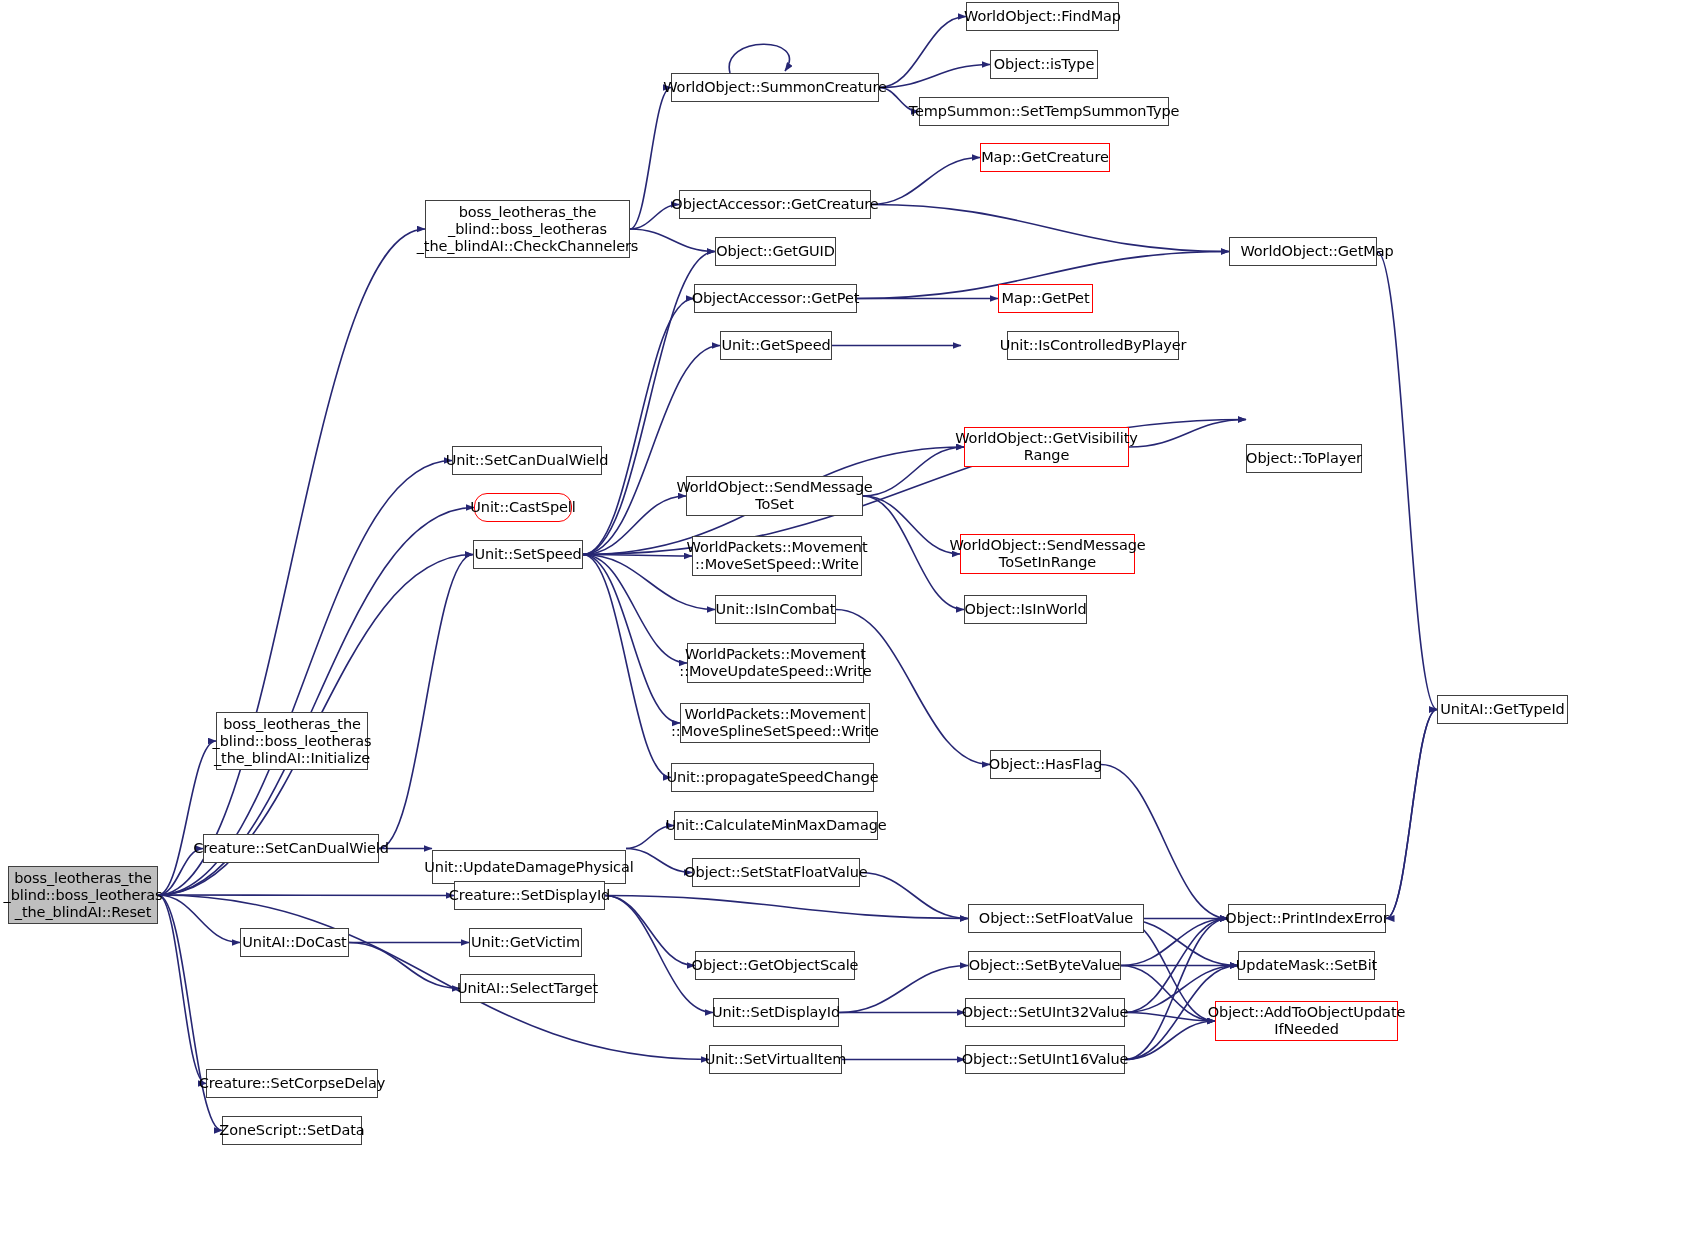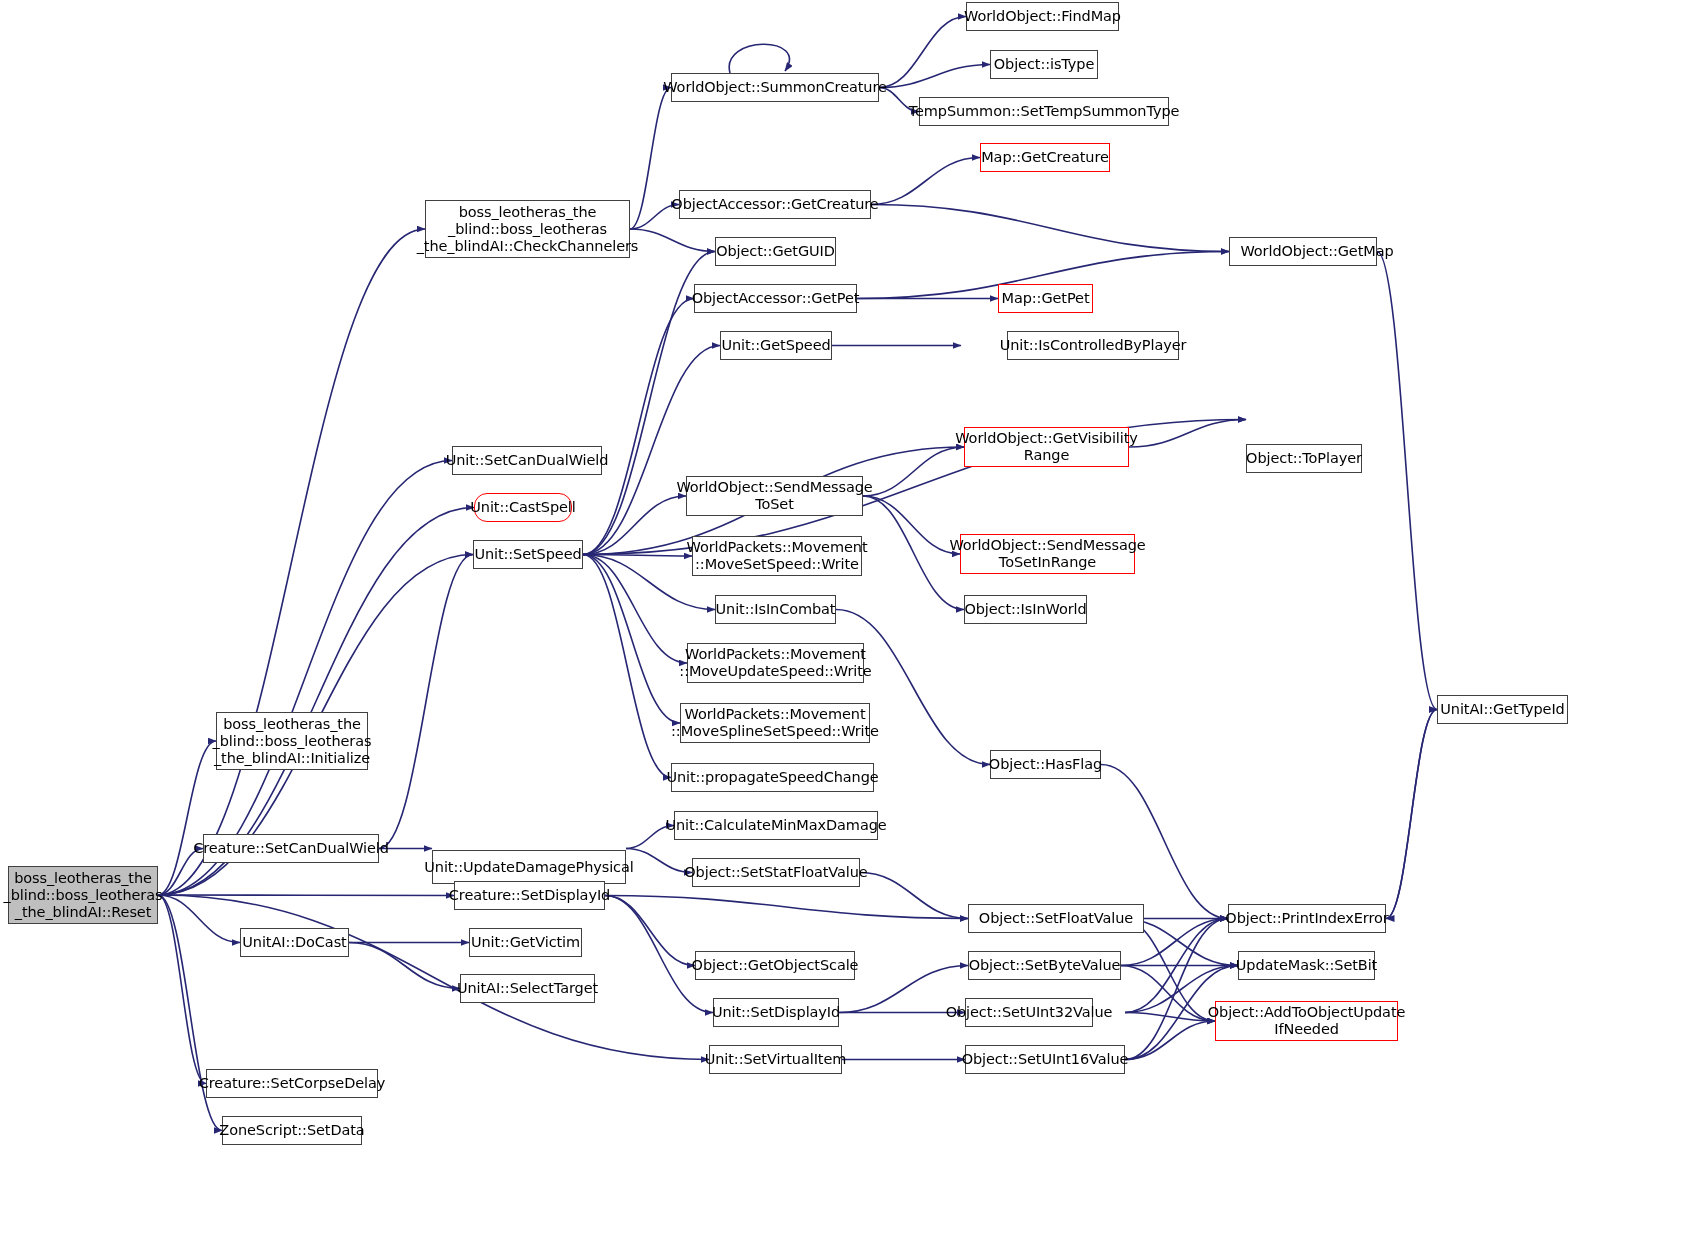--- a/index.html
+++ b/index.html
@@ -179,21 +179,21 @@
       <div class="node" style="left: 454px; top: 881px; width: 151px; height: 29px;">Creature::SetDisplayId</div>
       <div class="node" style="left: 968px; top: 904px; width: 176px; height: 29px;">Object::SetFloatValue</div>
       <div class="node" style="left: 1228px; top: 904px; width: 158px; height: 29px;">Object::PrintIndexError</div>
       <div class="node" style="left: 240px; top: 928px; width: 109px; height: 29px;">UnitAI::DoCast</div>
       <div class="node" style="left: 469px; top: 928px; width: 113px; height: 29px;">Unit::GetVictim</div>
       <div class="node" style="left: 695px; top: 951px; width: 160px; height: 29px;">Object::GetObjectScale</div>
       <div class="node" style="left: 968px; top: 951px; width: 153px; height: 29px;">Object::SetByteValue</div>
       <div class="node" style="left: 1238px; top: 951px; width: 137px; height: 29px;">UpdateMask::SetBit</div>
       <div class="node" style="left: 460px; top: 974px; width: 135px; height: 29px;">UnitAI::SelectTarget</div>
       <div class="node" style="left: 713px; top: 998px; width: 126px; height: 29px;">Unit::SetDisplayId</div>
-      <div class="node" style="left: 965px; top: 998px; width: 128px; height: 29px;">Object::SetUInt32Value</div>
+      <div class="node" style="left: 965px; top: 998px; width: 160px; height: 29px;">Object::SetUInt32Value</div>
       <div class="node red" style="left: 1215px; top: 1001px; width: 183px; height: 40px;">Object::AddToObjectUpdate
 IfNeeded</div>
       <div class="node" style="left: 709px; top: 1045px; width: 133px; height: 29px;">Unit::SetVirtualItem</div>
       <div class="node" style="left: 965px; top: 1045px; width: 160px; height: 29px;">Object::SetUInt16Value</div>
       <div class="node" style="left: 206px; top: 1069px; width: 172px; height: 29px;">Creature::SetCorpseDelay</div>
       <div class="node" style="left: 222px; top: 1116px; width: 140px; height: 29px;">ZoneScript::SetData</div>
     </div>
 </div>
 
 </body></html>

